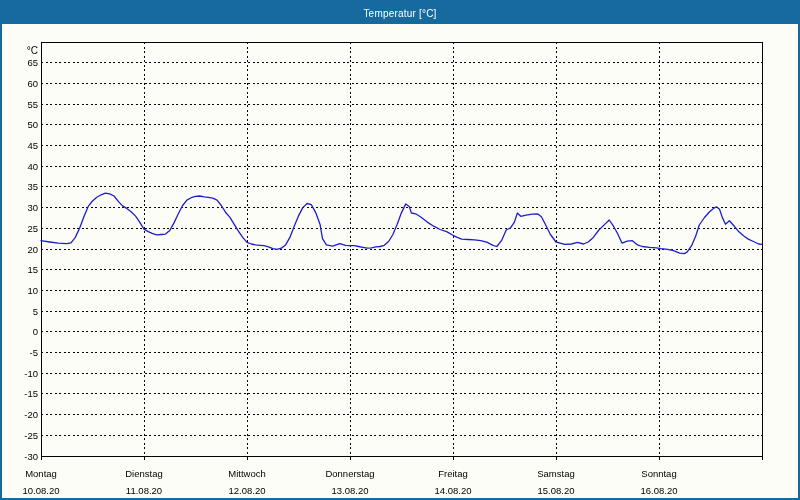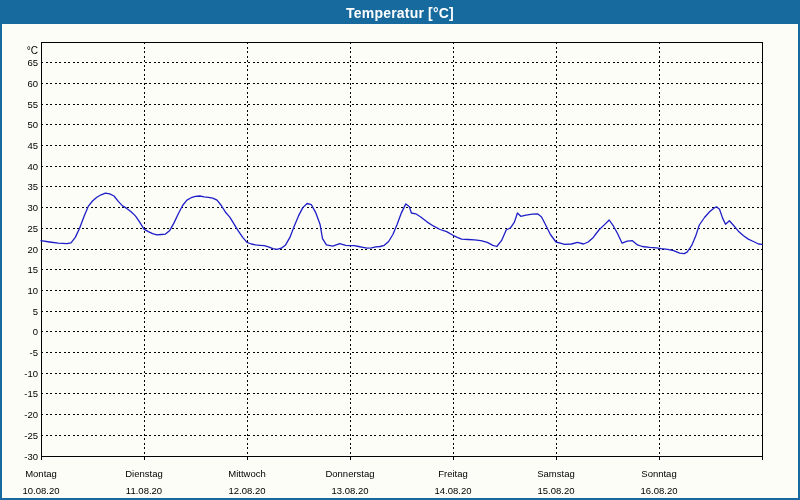--- a/index.html
+++ b/index.html
@@ -5,21 +5,21 @@
   html,body{margin:0;padding:0;background:#e8e8e8;}
   .window{
     position:relative;width:800px;height:500px;box-sizing:border-box;
     border:2px solid #176a9e;background:#fdfdf8;
     font-family:"Liberation Sans",sans-serif;
   }
   .titlebar{
     height:22px;background:#176a9e;display:flex;align-items:center;justify-content:center;
   }
   .titlebar .title{
-    color:#ffffff;font-size:14px;font-weight:bold;letter-spacing:0.2px;
+    color:#ffffff;font-size:10px;font-weight:normal;letter-spacing:0.2px;
   }
   .chart-panel{position:relative;width:796px;height:474px;background:#fdfdf8;}
   svg{display:block;}
   text{font-family:"Liberation Sans",sans-serif;fill:#000;}
 </style>
 </head>
 <body>
 
 <div class="window">
   <div class="titlebar">

